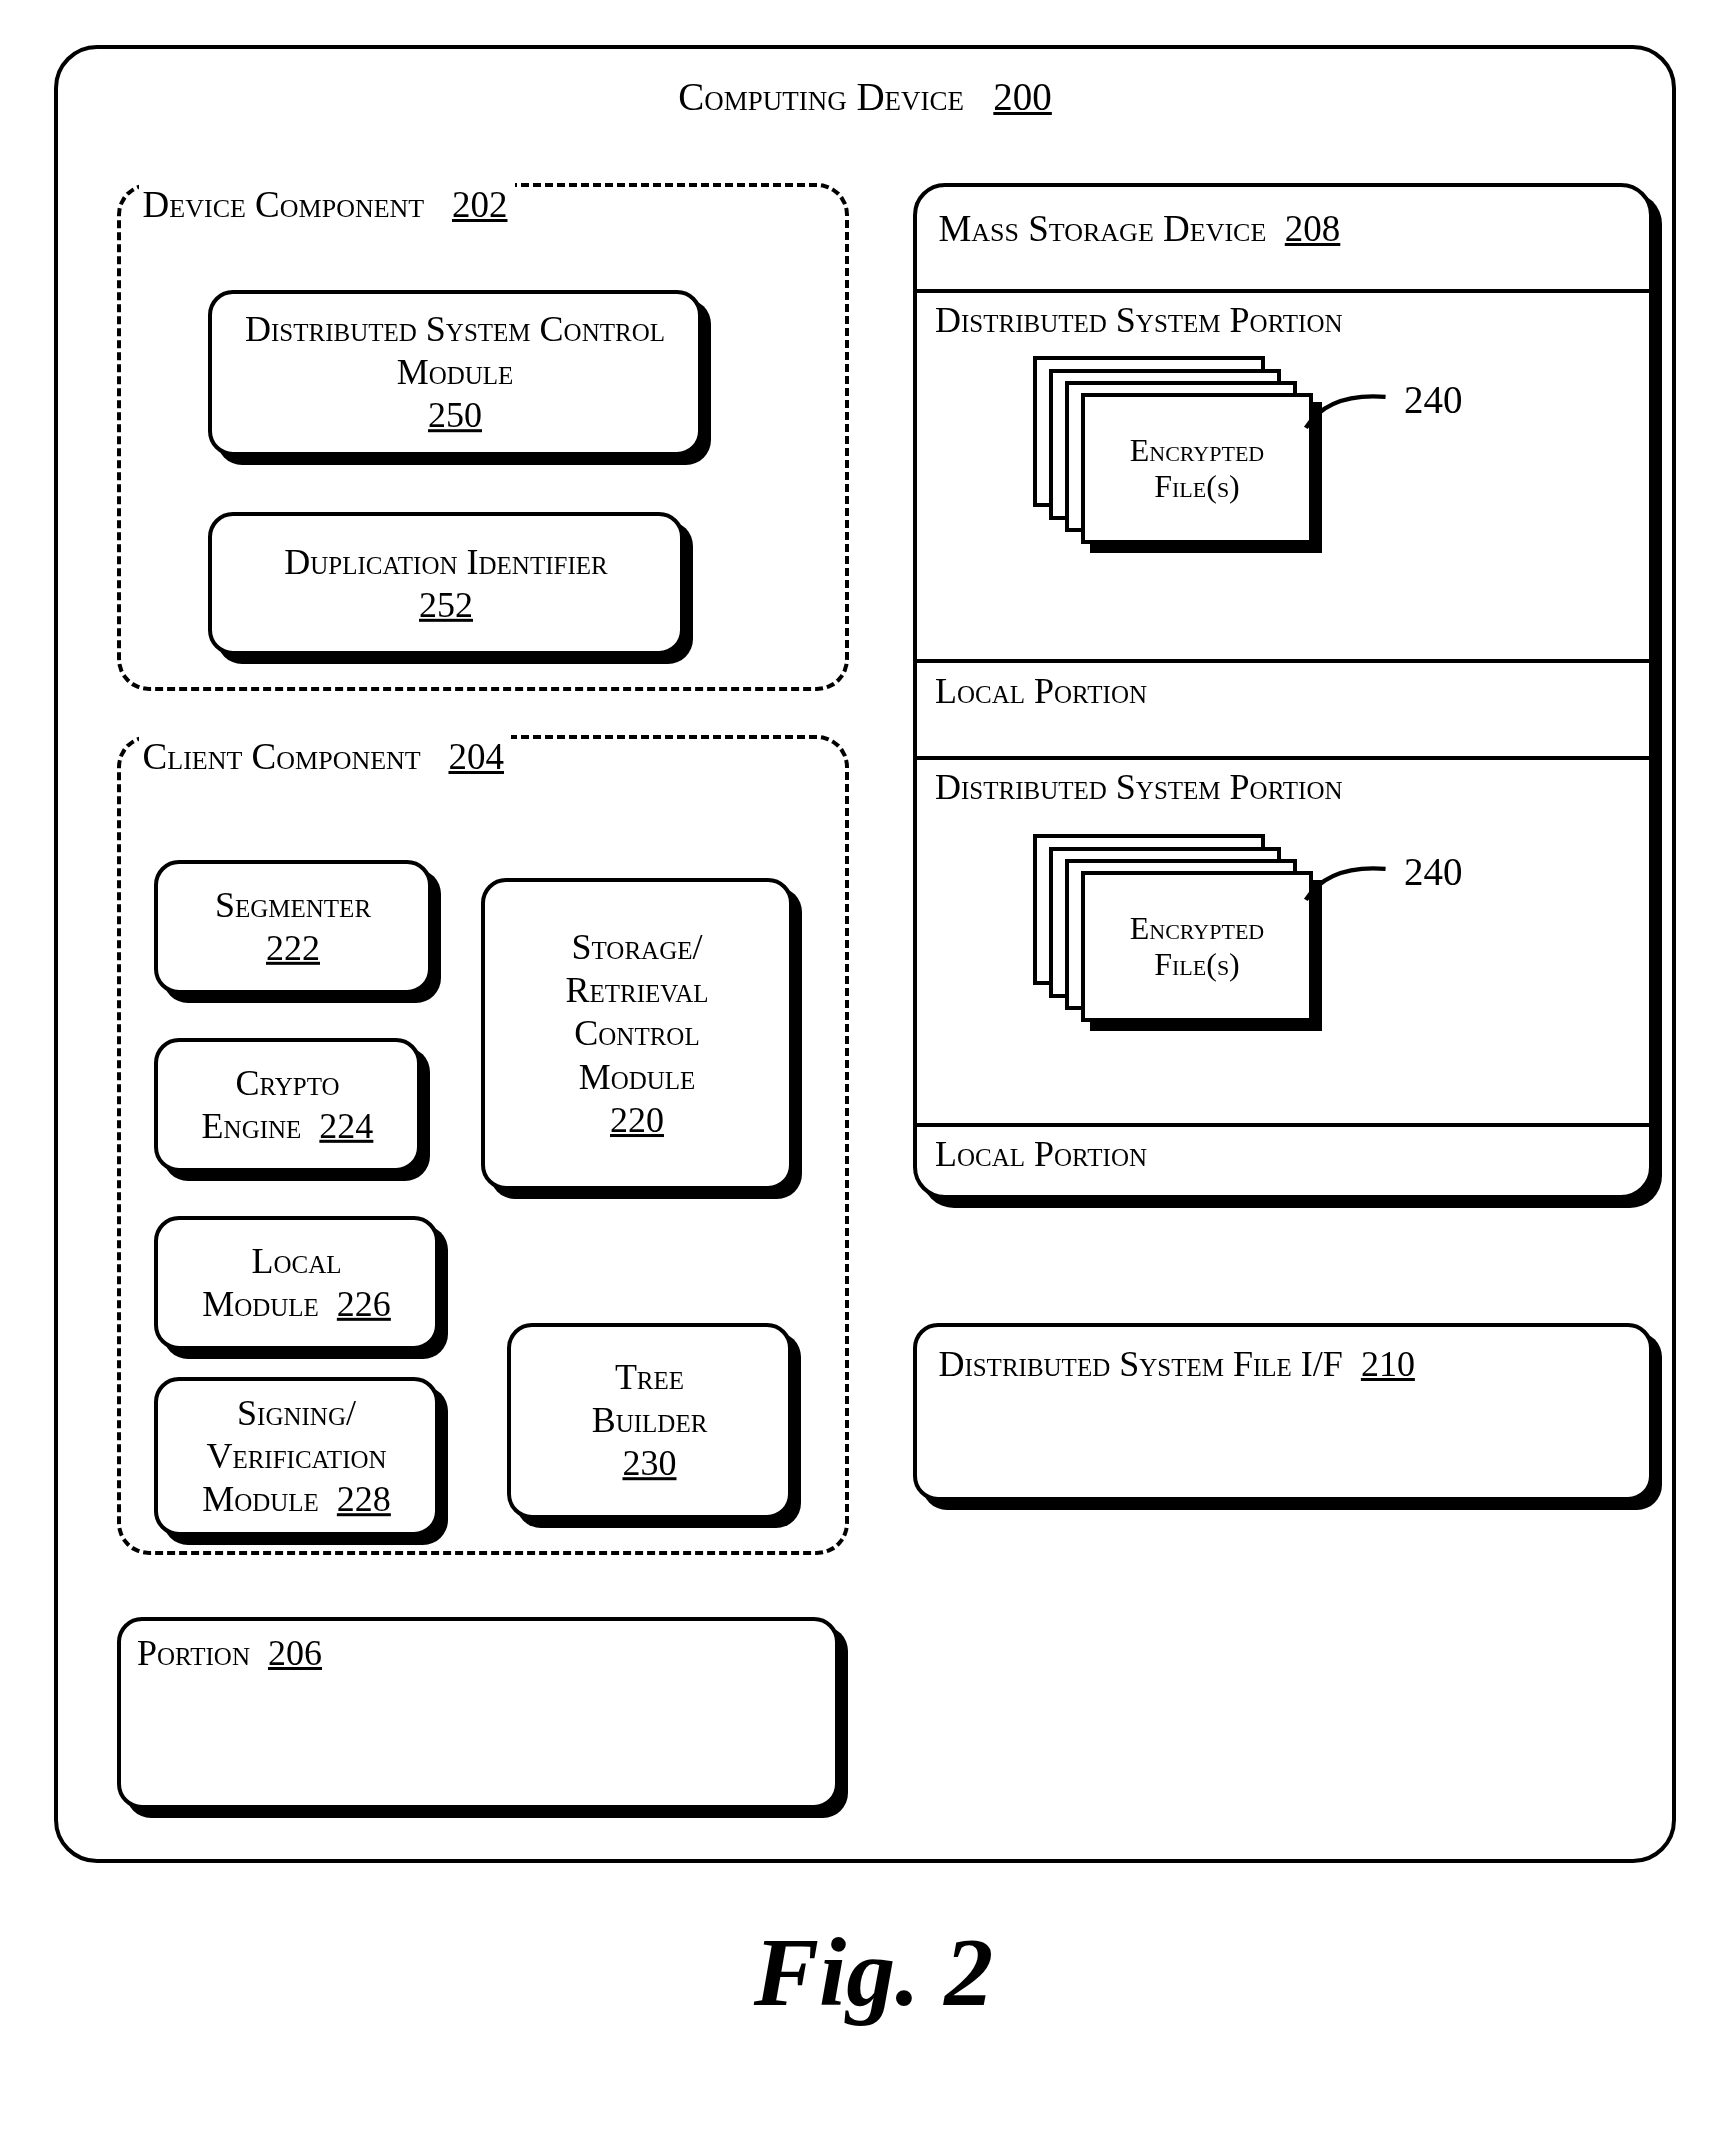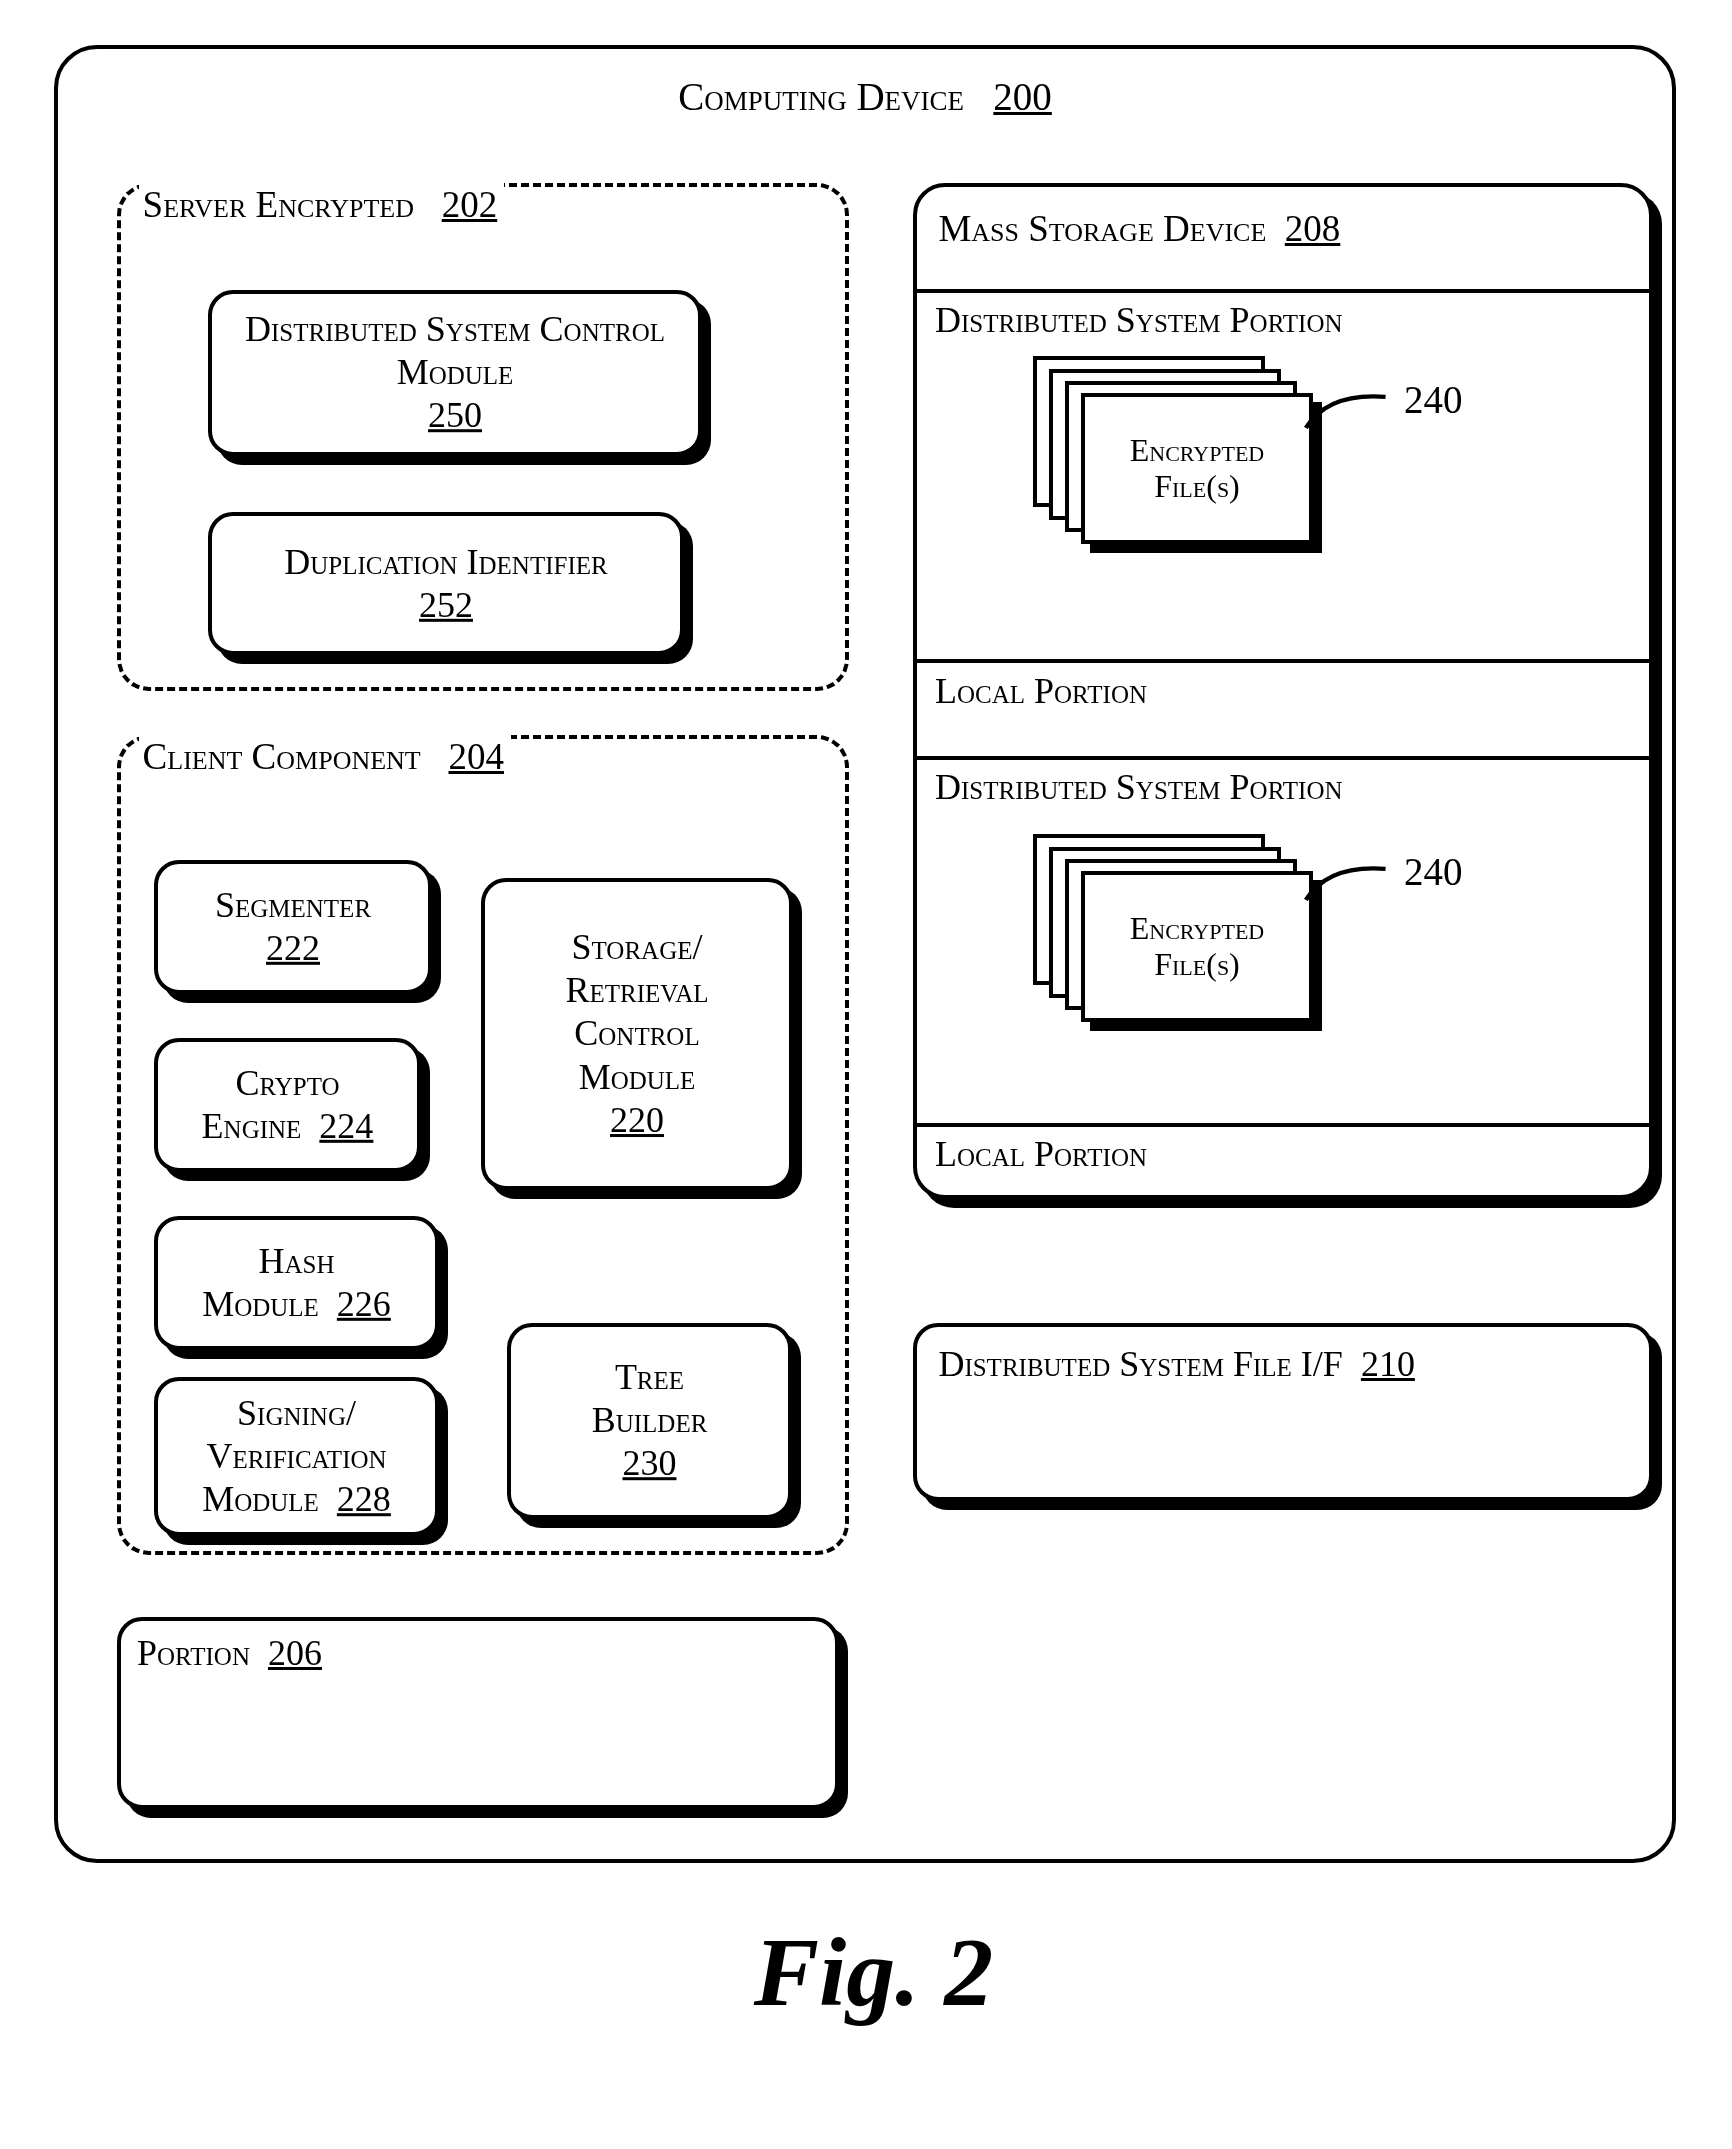--- a/index.html
+++ b/index.html
@@ -204,21 +204,21 @@
 <div class="canvas">
   <div class="outer">
     <div class="title">
       <span>Computing Device</span>
       <span>&nbsp;</span>
       <span class="num">200</span>
     </div>
 
     <div class="server-comp">
       <div class="comp-label">
-        <span>Server Encrypted</span>
+        <span>Device Component</span>
         <span>&nbsp;</span>
         <span class="num">202</span>
       </div>
     </div>
 
     <div class="rbox dscm">
       <div class="rbox-label">
         <span>Distributed System Control Module</span><br>
         <span class="num">250</span>
       </div>
@@ -246,21 +246,21 @@
     </div>
     <div class="rbox crypto">
       <div class="rbox-label">
         <span>Crypto</span><br>
         <span>Engine</span>
         <span>&nbsp;</span><span class="num">224</span>
       </div>
     </div>
     <div class="rbox hash">
       <div class="rbox-label">
-        <span>Hash</span><br>
+        <span>Local</span><br>
         <span>Module</span>
         <span>&nbsp;</span><span class="num">226</span>
       </div>
     </div>
     <div class="rbox signing">
       <div class="rbox-label">
         <span>Signing/</span><br>
         <span>Verification</span><br>
         <span>Module</span>
         <span>&nbsp;</span><span class="num">228</span>

